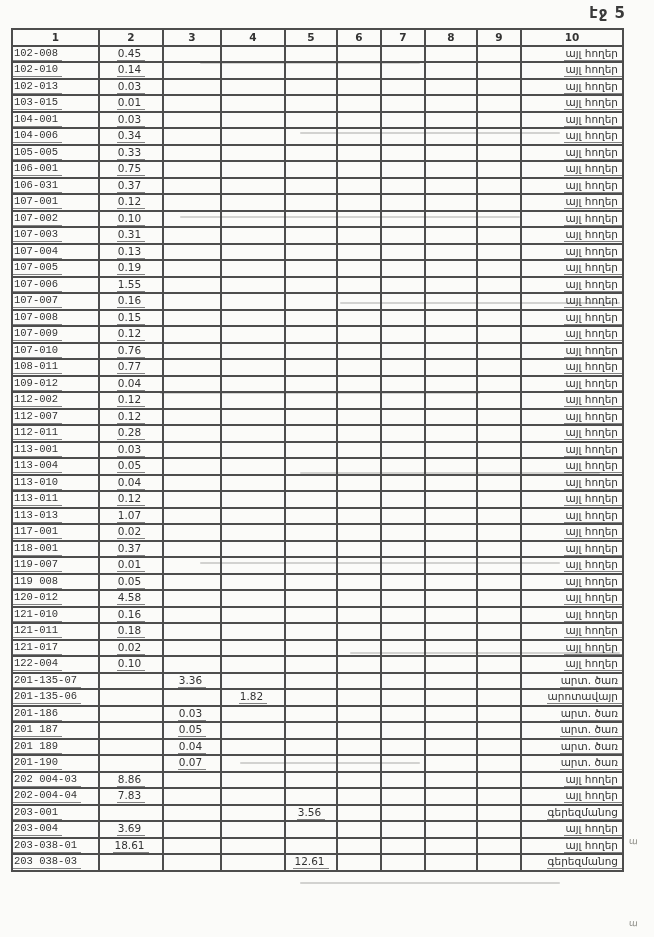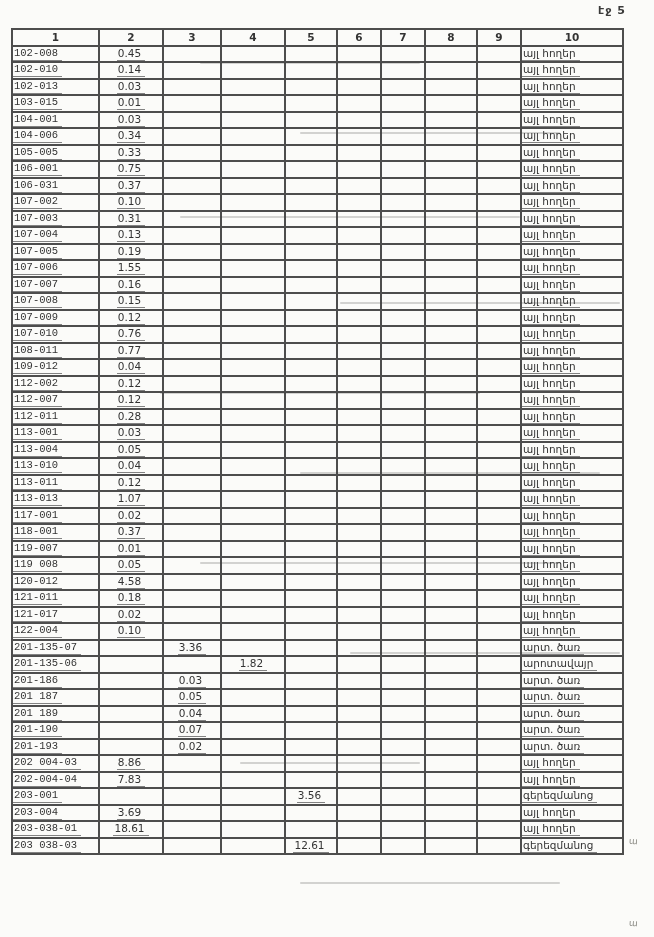--- a/index.html
+++ b/index.html
@@ -5,39 +5,39 @@
   html,body{margin:0;padding:0;}
   body{
     width:654px;height:937px;overflow:hidden;position:relative;
     background:#fbfbf9;
     font-family:"DejaVu Sans", sans-serif;
     color:#2e2e2e;
   }
   .page{position:absolute;inset:0;}
   .page-label{
     position:absolute;top:4px;right:28px;
-    font-size:11px;font-weight:600;color:#3a3a3a;letter-spacing:1px;
+    font-size:15px;font-weight:600;color:#3a3a3a;letter-spacing:1px;
   }
   table.grid{
     position:absolute;left:11px;top:28px;
     border-collapse:collapse;table-layout:fixed;
     background:transparent;
   }
   table.grid td{
     border:2px solid #4d4d4d;
     padding:0;margin:0;overflow:hidden;white-space:nowrap;
     font-size:10.5px;line-height:13px;color:#333;
     height:14.5px;
   }
   thead td{
     height:13.5px;text-align:center;font-size:11px;font-weight:600;color:#3d3d3d;
   }
   td.c0{text-align:left;padding-left:4px;font-family:Liberation Mono, monospace;}
   td.mid{text-align:center;}
-  td.c9{text-align:left;padding-left:4px;}
+  td.c9{text-align:right;padding-left:4px;}
   .cw{
     display:inline-block;
     border-bottom:1.5px solid rgba(50,50,50,.6);
     padding:0 4px 0 1px;
   }
   .margin-note{
     position:absolute;left:629px;font-size:9px;color:#8a8a84;
     transform:rotate(4deg);
   }
   .n1{top:836px;}
@@ -183,20 +183,32 @@
           <td class="mid"></td>
           <td class="mid"></td>
           <td class="mid"></td>
           <td class="mid"></td>
           <td class="mid"></td>
           <td class="mid"></td>
           <td class="mid"></td>
           <td class="c9"><span class="cw">այլ հողեր</span></td>
         </tr>
         <tr>
+          <td class="c0"><span class="cw">107-001</span></td>
+          <td class="mid"><span class="cw">0.12</span></td>
+          <td class="mid"></td>
+          <td class="mid"></td>
+          <td class="mid"></td>
+          <td class="mid"></td>
+          <td class="mid"></td>
+          <td class="mid"></td>
+          <td class="mid"></td>
+          <td class="c9"><span class="cw">այլ հողեր</span></td>
+        </tr>
+        <tr>
           <td class="c0"><span class="cw">107-002</span></td>
           <td class="mid"><span class="cw">0.10</span></td>
           <td class="mid"></td>
           <td class="mid"></td>
           <td class="mid"></td>
           <td class="mid"></td>
           <td class="mid"></td>
           <td class="mid"></td>
           <td class="mid"></td>
           <td class="c9"><span class="cw">այլ հողեր</span></td>
@@ -471,20 +483,32 @@
           <td class="mid"></td>
           <td class="mid"></td>
           <td class="mid"></td>
           <td class="mid"></td>
           <td class="mid"></td>
           <td class="mid"></td>
           <td class="mid"></td>
           <td class="c9"><span class="cw">այլ հողեր</span></td>
         </tr>
         <tr>
+          <td class="c0"><span class="cw">121-010</span></td>
+          <td class="mid"><span class="cw">0.16</span></td>
+          <td class="mid"></td>
+          <td class="mid"></td>
+          <td class="mid"></td>
+          <td class="mid"></td>
+          <td class="mid"></td>
+          <td class="mid"></td>
+          <td class="mid"></td>
+          <td class="c9"><span class="cw">այլ հողեր</span></td>
+        </tr>
+        <tr>
           <td class="c0"><span class="cw">121-011</span></td>
           <td class="mid"><span class="cw">0.18</span></td>
           <td class="mid"></td>
           <td class="mid"></td>
           <td class="mid"></td>
           <td class="mid"></td>
           <td class="mid"></td>
           <td class="mid"></td>
           <td class="mid"></td>
           <td class="c9"><span class="cw">այլ հողեր</span></td>
@@ -570,32 +594,20 @@
           <td class="mid"></td>
           <td class="mid"></td>
           <td class="mid"></td>
           <td class="mid"></td>
           <td class="c9"><span class="cw">արտ. ծառ</span></td>
         </tr>
         <tr>
           <td class="c0"><span class="cw">201-190</span></td>
           <td class="mid"></td>
           <td class="mid"><span class="cw">0.07</span></td>
-          <td class="mid"></td>
-          <td class="mid"></td>
-          <td class="mid"></td>
-          <td class="mid"></td>
-          <td class="mid"></td>
-          <td class="mid"></td>
-          <td class="c9"><span class="cw">արտ. ծառ</span></td>
-        </tr>
-        <tr>
-          <td class="c0"><span class="cw">201-193</span></td>
-          <td class="mid"></td>
-          <td class="mid"><span class="cw">0.02</span></td>
           <td class="mid"></td>
           <td class="mid"></td>
           <td class="mid"></td>
           <td class="mid"></td>
           <td class="mid"></td>
           <td class="mid"></td>
           <td class="c9"><span class="cw">արտ. ծառ</span></td>
         </tr>
         <tr>
           <td class="c0"><span class="cw">202 004-03</span></td>

